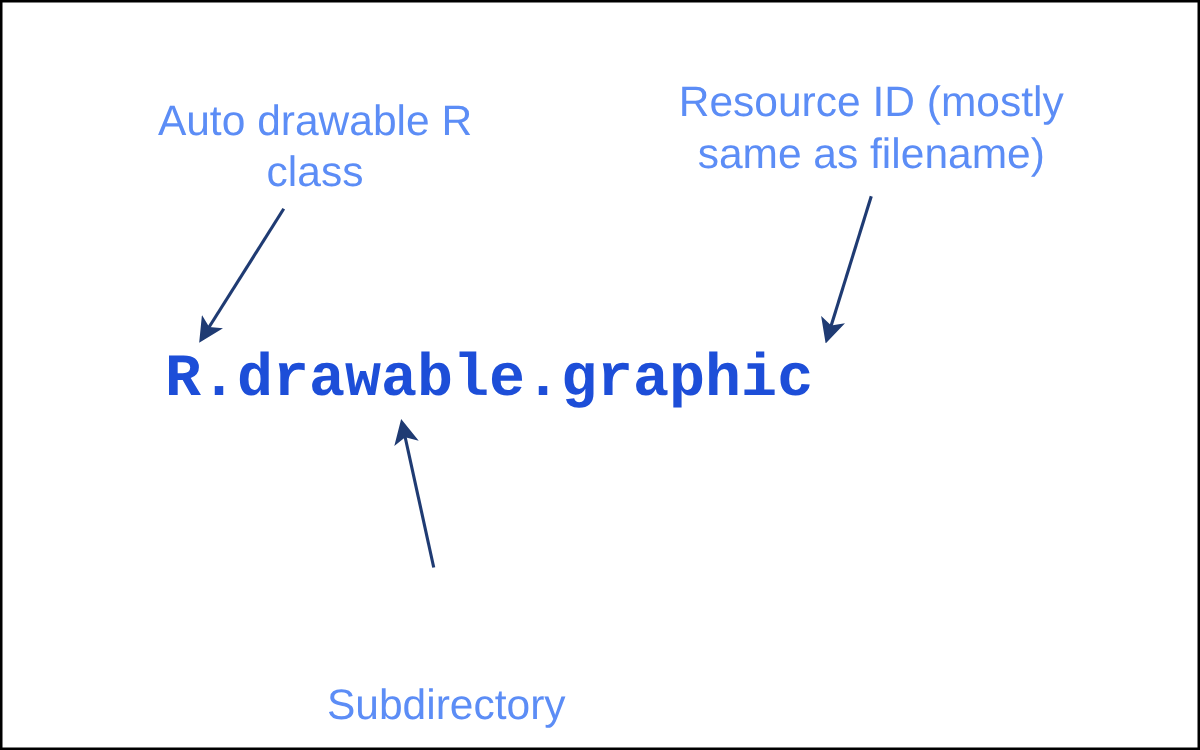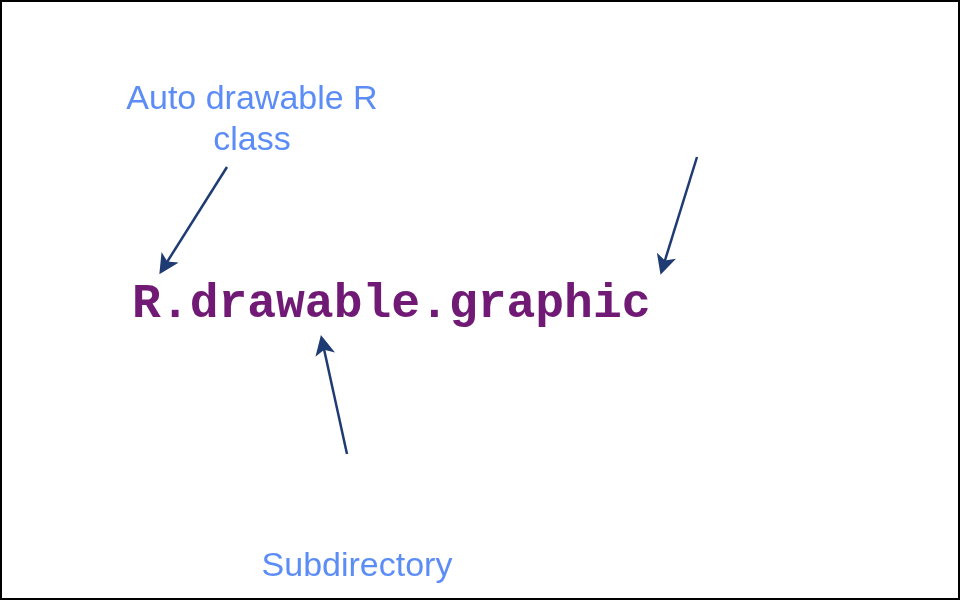--- a/index.html
+++ b/index.html
@@ -26,21 +26,21 @@
     text-align: center;
     white-space: pre;
   }
   .code {
     position: absolute;
     left: 130px;
     top: 275px;
     font-family: "Courier New", Courier, monospace;
     font-weight: bold;
     font-size: 48px;
-    color: #701a75;
+    color: #1d4ed8;
     white-space: nowrap;
   }
   .code span {
     white-space: pre;
   }
   svg.arrows {
     position: absolute;
     left: 0; top: 0;
     width: 956px;
     height: 596px;
@@ -48,20 +48,22 @@
   }
 </style>
 </head>
 <body>
 
 <div class="stage">
 
   <div class="annot" style="left:85px; top:75px; width:330px;">Auto drawable R
 class</div>
 
+  <div class="annot" style="left:480px; top:60px; width:430px;">Resource ID (mostly
+same as filename)</div>
 
   <div class="code">
     <span>R</span><span>.</span><span>drawable</span><span>.</span><span>graphic</span>
   </div>
 
   <div class="annot" style="left:200px; top:460px; width:310px;">
     <div>Subdirectory</div>
     
   </div>
 

